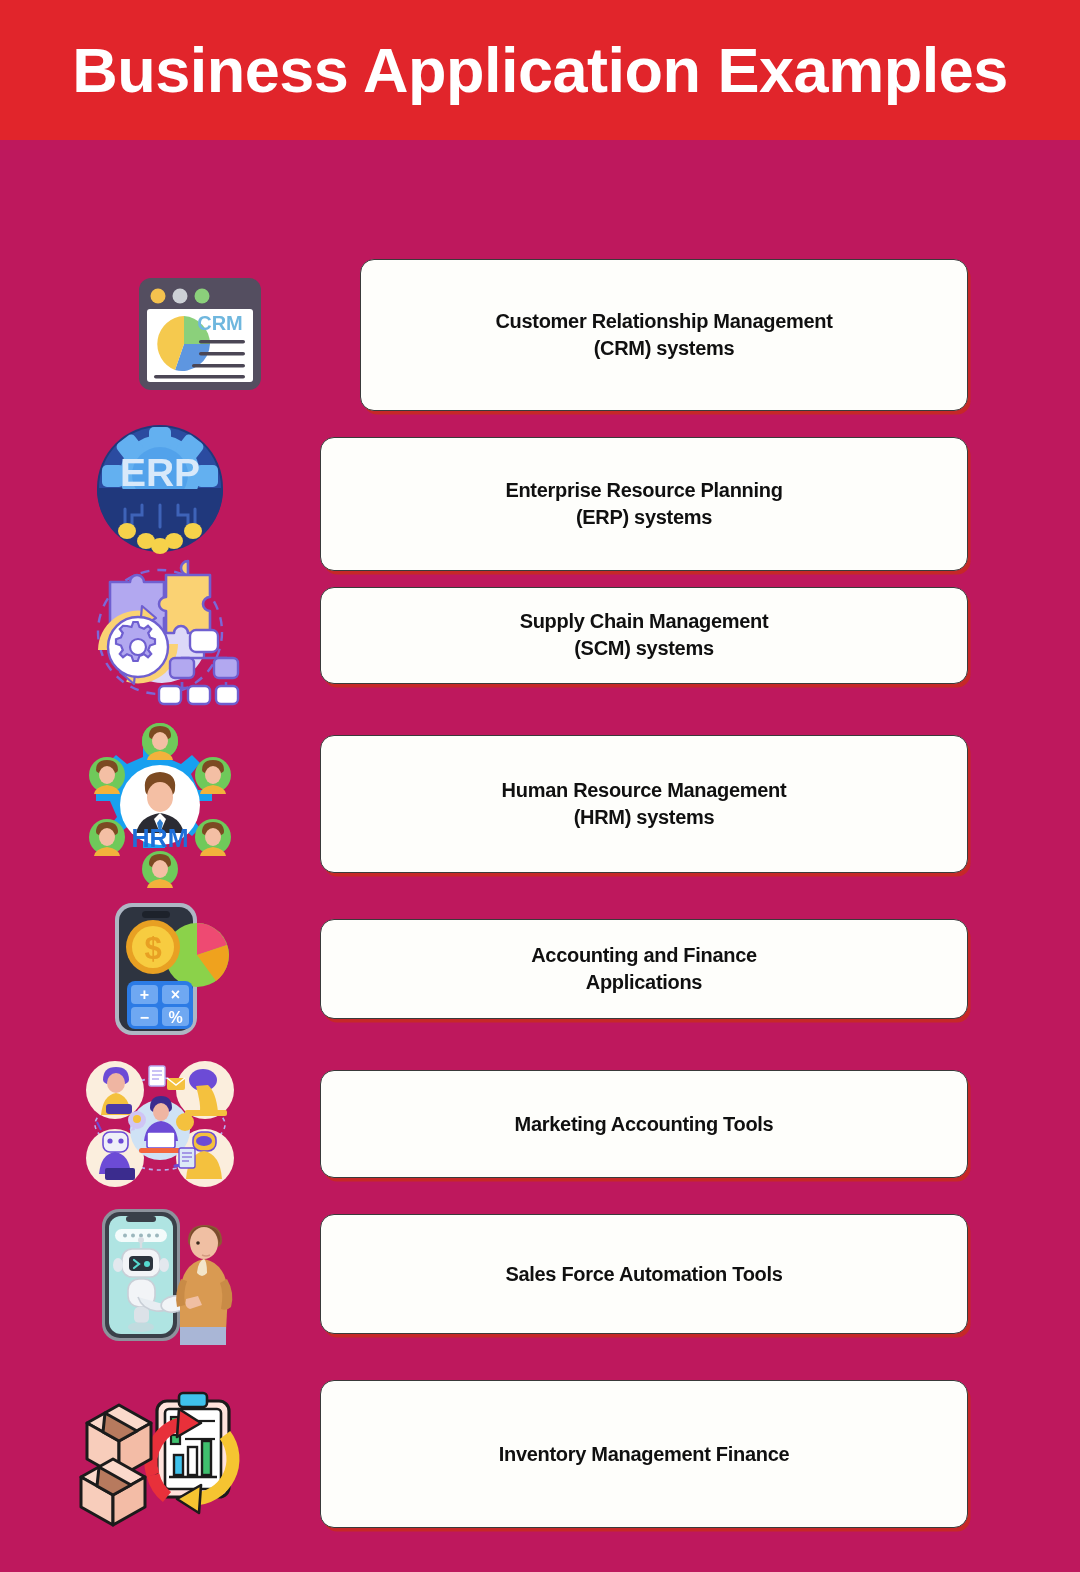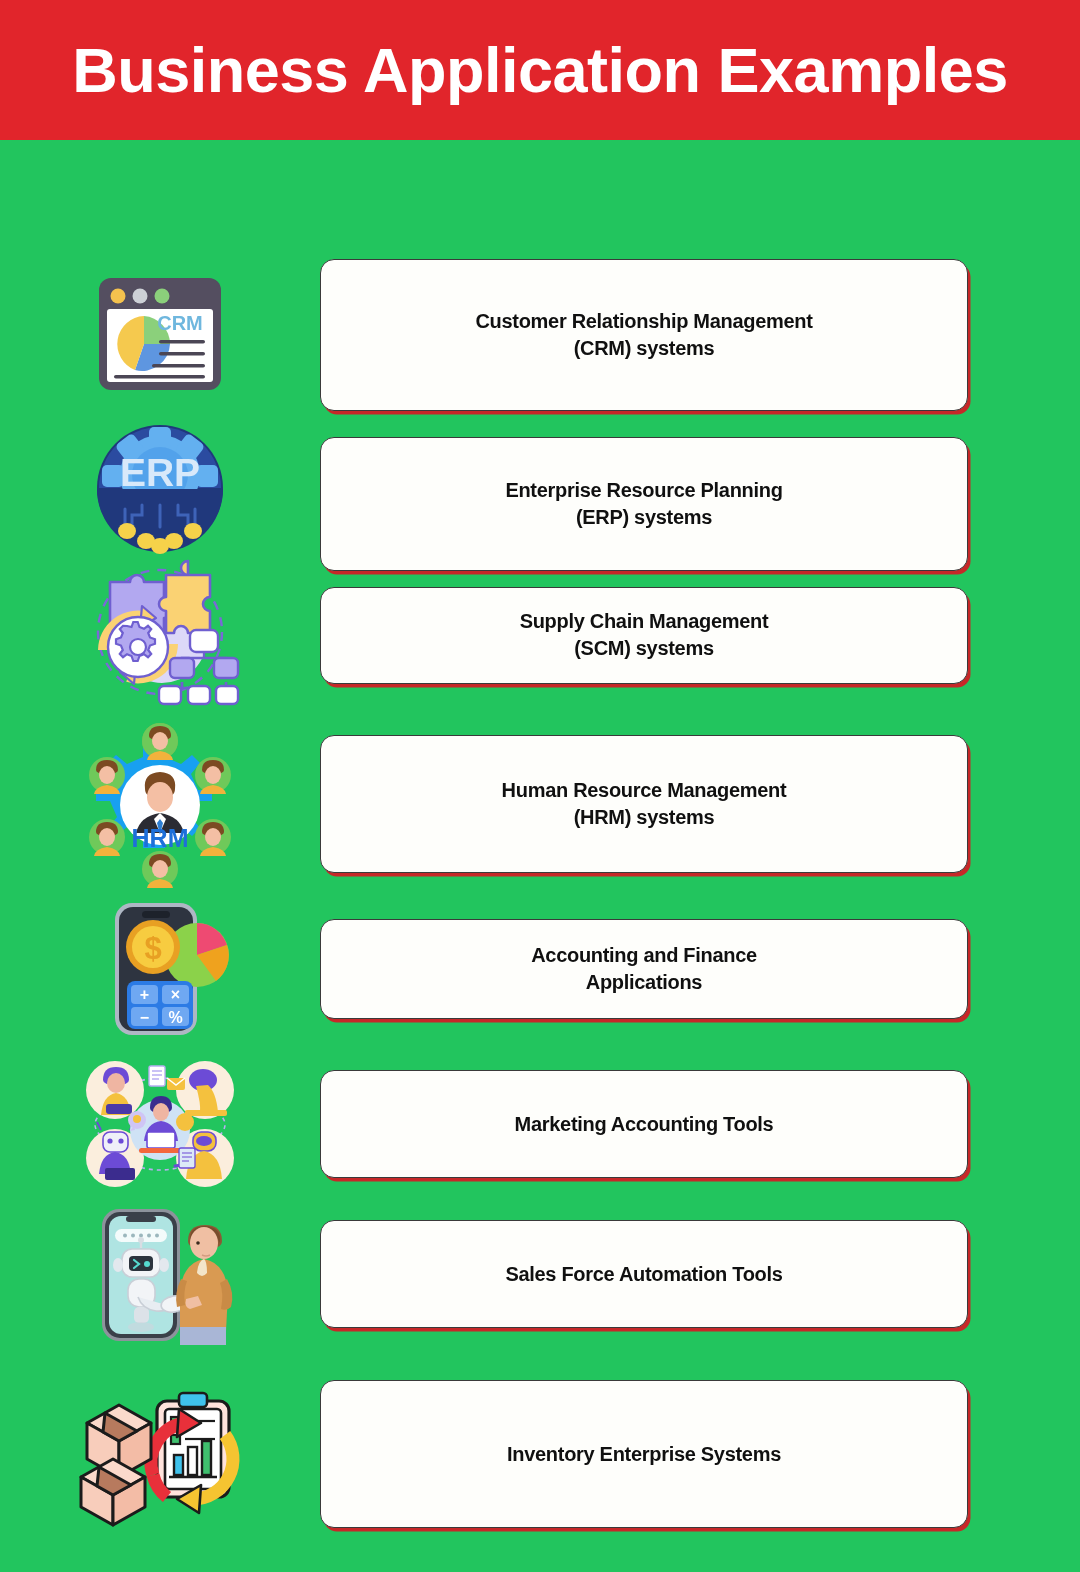--- a/index.html
+++ b/index.html
@@ -2,21 +2,21 @@
 <html><head>
 <meta charset="utf-8">
 <style>
   * { box-sizing: border-box; margin: 0; padding: 0; }
   html, body {
     width: 1080px; height: 1572px;
     background: #FDFDF6;
     font-family: "Liberation Sans", sans-serif;
     overflow: hidden;
   }
-  .page { position: relative; width: 1080px; height: 1572px; background: #22c55e; }
+  .page { position: relative; width: 1080px; height: 1572px; background: #be185d; }
 
   
   .header {
     position: absolute; left: 0; top: 0;
     width: 1080px; height: 140px;
     background: #E1252B;
     display: flex; align-items: center; justify-content: center;
   }
   .header-title {
     color: #FFFFFF;
@@ -66,21 +66,21 @@
 <body>
 
 <div class="page">
 
   <div class="header">
     <div class="header-title">Business Application Examples</div>
   </div>
 
   <div class="rows">
 
-    <div class="row" style="top:119px; height:152px;">
+    <div class="row" style="top:119px; height:152px;padding-left:40px;">
       <div class="icon-cell">
         <svg width="146" height="146" viewBox="0 0 146 146">
           <rect x="12" y="16" width="122" height="112" rx="12" fill="#544E60"></rect>
           <circle cx="31" cy="34" r="7.5" fill="#F5C24E"></circle>
           <circle cx="53" cy="34" r="7.5" fill="#CDD0D6"></circle>
           <circle cx="75" cy="34" r="7.5" fill="#8BD07B"></circle>
           <rect x="20" y="47" width="106" height="73" rx="3" fill="#FFFFFF"></rect>
           <path d="M57 82 L57 54 A28 28 0 0 1 83 82 Z" fill="#8BD07B"></path>
           <path d="M57 82 L83 82 A28 28 0 0 1 48 108 Z" fill="#5E96E0"></path>
           <path d="M57 82 L48 108 A28 28 0 0 1 57 54 Z" fill="#F5C94E"></path>
@@ -384,21 +384,21 @@
           <circle cx="120" cy="40" r="1.8" fill="#3A2A1E"></circle>
           <path d="M124 52 q4 2 8 0" fill="none" stroke="#D39B80" stroke-width="1.5"></path>
           <path d="M126 56 q-22 4 -24 34 l0 38 h46 l2 -38 q-2 -30 -24 -34z" fill="#D99A52"></path>
           <path d="M126 56 q-6 2 -7 14 q5 6 10 0 q0 -12 -3 -14z" fill="#F3E5C9"></path>
           <path d="M103 76 q-7 14 -4 28 l8 -2 q-2 -14 2 -24z" fill="#C98B46"></path>
           <path d="M149 76 q8 14 4 28 q-4 4 -10 2 q3 -16 -1 -26z" fill="#C98B46"></path>
           <path d="M108 96 q-2 8 4 10 l12 -4 -4 -9z" fill="#F0BFA3"></path>
           <rect x="102" y="124" width="46" height="18" fill="#A9B6D6"></rect>
         </svg>
       </div>
-      <div class="card" style="height:108px;">
+      <div class="card" style="height:120px;">
         <div class="card-label">Sales Force Automation Tools</div>
       </div>
     </div>
 
     <div class="row" style="top:1240px; height:148px;">
       <div class="icon-cell">
         <svg width="170" height="150" viewBox="0 0 170 150">
 
           <rect x="82" y="22" width="72" height="96" rx="10" fill="#FFE3DC" stroke="#1B1B1B" stroke-width="3.2"></rect>
           <rect x="90" y="30" width="56" height="80" rx="4" fill="#FFFFFF" stroke="#1B1B1B" stroke-width="2.6"></rect>
@@ -428,18 +428,18 @@
             <path d="M76 44 L44 62 L44 98 L76 80 Z" fill="#F3BCA6"></path>
             <path d="M30 34 L62 52 L44 62 L28 53 Z" fill="#B77A5E"></path>
             <path d="M6 98 L38 80 L70 98 L38 116 Z" fill="#FBD9CB"></path>
             <path d="M6 98 L38 116 L38 146 L6 128 Z" fill="#F8CDBB"></path>
             <path d="M70 98 L38 116 L38 146 L70 128 Z" fill="#F3BCA6"></path>
             <path d="M24 88 L56 106 L38 116 L22 107 Z" fill="#B77A5E"></path>
           </g>
         </svg>
       </div>
       <div class="card" style="height:148px;">
-        <div class="card-label">Inventory Enterprise Systems</div>
+        <div class="card-label">Inventory Management Finance</div>
       </div>
     </div>
 
   </div>
 </div>
 
 </body></html>

